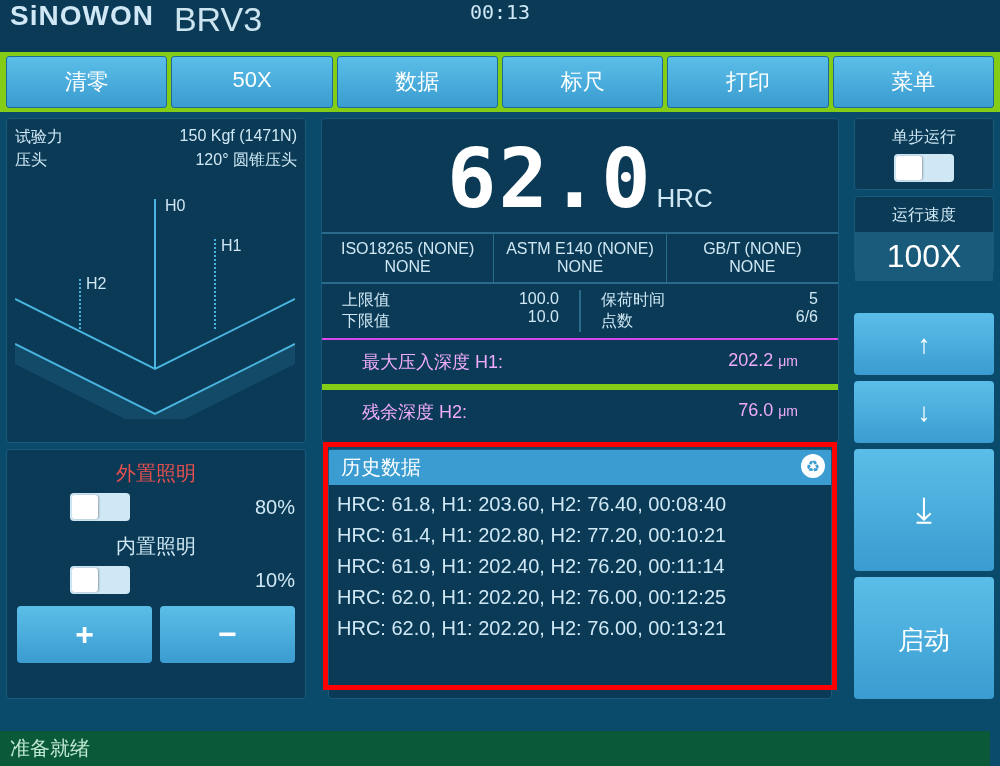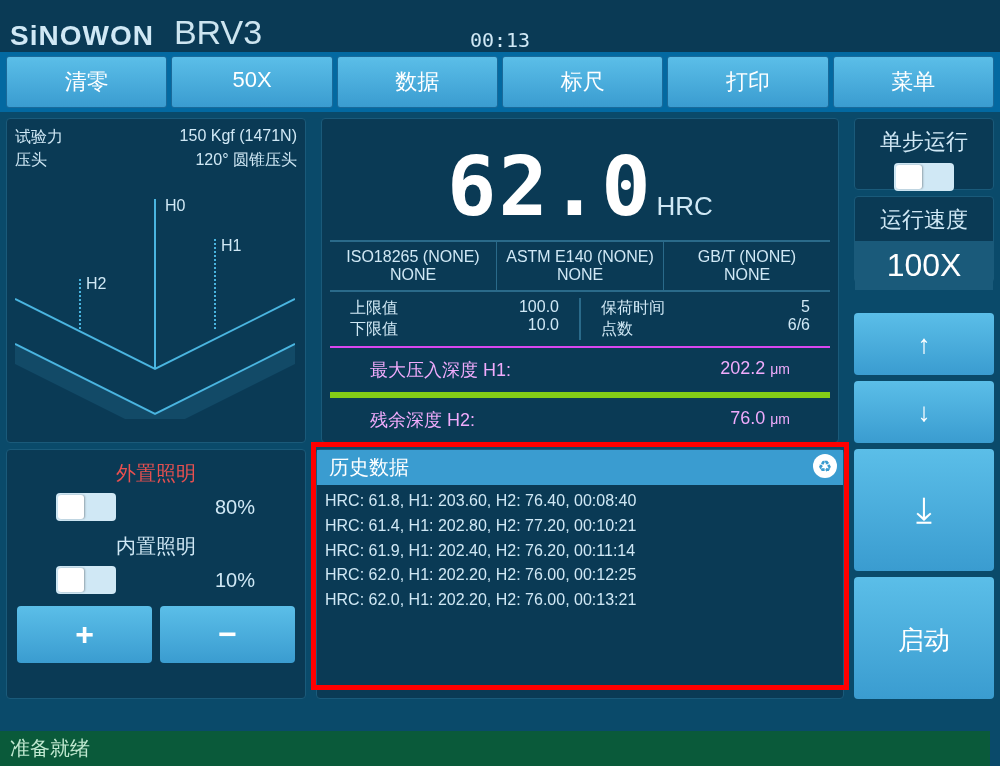--- a/index.html
+++ b/index.html
@@ -1,62 +1,62 @@
 <!DOCTYPE html>
 <html><head>
 <meta charset="utf-8">
 <style>
 *{margin:0;padding:0;box-sizing:border-box;font-family:"Microsoft YaHei",sans-serif}
 body{width:1000px;height:766px;background:#0a4a6a;overflow:hidden;position:relative}
-.top-bar{height:52px;display:flex;align-items:flex-end;padding:0 10px;color:#d0e8f5}
+.top-bar{height:52px;display:flex;align-items:flex-start;padding:0 10px;color:#d0e8f5}
 .logo{font-size:28px;font-weight:bold;letter-spacing:1px}
 .model{font-size:34px;margin-left:20px;color:#cde5f0;font-weight:300}
 .clock{position:absolute;left:50%;transform:translateX(-50%);font-size:20px;font-family:monospace;color:#d0e8f5}
-.menu-row{display:flex;gap:4px;padding:4px 6px;background:#0369a1}
+.menu-row{display:flex;gap:4px;padding:4px 6px;background:#84cc16}
 .menu-btn{flex:1;background:linear-gradient(#5bbee8,#3a9cd0);border:1px solid #1a6a9a;border-radius:3px;color:#fff;font-size:22px;text-align:center;padding:10px 0;cursor:pointer;font-weight:500}
 .main-area{padding:6px;display:grid;grid-template-columns:300px 1fr 140px;gap:15px}
 .card{background:#0a3a55;border:1px solid #1a5a7a;border-radius:4px}
 .left-top{height:325px;padding:8px;color:#d0e8f5}
 .info-row{display:flex;justify-content:space-between;font-size:16px;margin-bottom:2px}
 .diagram{position:relative;height:240px;margin-top:8px}
 .dg-line{stroke:#4ab5e0;stroke-width:2;fill:none}
 .dg-fill{fill:#1a5a7a;opacity:0.5}
 .dg-label{fill:#d0e8f5;font-size:16px}
 .mid{display:flex;flex-direction:column;gap:6px}
-.mid-top{height:325px;padding:8px}
+.mid-top{height:325px;padding:0}
 .big-reading{text-align:center;padding:12px 0 6px}
 .big-val{font-size:82px;font-family:monospace;font-weight:bold;color:#fff;letter-spacing:2px}
 .big-unit{font-size:26px;color:#d0e8f5;margin-left:4px}
 .std-row{display:flex;border-top:2px solid #2a6a8a;border-bottom:2px solid #2a6a8a}
 .std-col{flex:1;text-align:center;padding:6px 0;color:#d0e8f5;font-size:16px}
 .std-col+.std-col{border-left:1px solid #2a6a8a}
 .limit-row{display:flex;border-bottom:2px solid #d946ef;padding:6px 20px;font-size:16px;color:#d0e8f5}
 .limit-row .lc{flex:1;display:flex;justify-content:space-between}
 .limit-row .sep{width:2px;background:#2a6a8a;margin:0 20px}
 .depth-row{display:flex;justify-content:space-between;padding:10px 40px;font-size:18px;color:#f0abfc}
 .depth-u{font-size:14px}
 .right-col{display:flex;flex-direction:column;gap:6px}
 .rc-card{padding:8px;color:#d0e8f5;text-align:center}
-.rc-label{font-size:22px;margin-bottom:6px}
+.rc-label{font-size:16px;margin-bottom:6px}
 .switch{width:60px;height:28px;background:#d0e8f5;border-radius:4px;margin:0 auto;position:relative}
 .switch .knob{position:absolute;left:2px;top:2px;width:26px;height:24px;background:#fff;border-radius:3px;box-shadow:1px 0 2px rgba(0,0,0,0.3)}
 .speed-val{font-size:32px;background:#1a5a7a;margin:6px -8px -8px;padding:6px 0;color:#fff}
 .arrow-btn{background:linear-gradient(#5bbee8,#3a9cd0);border-radius:4px;height:62px;display:flex;align-items:center;justify-content:center;cursor:pointer;color:#fff;font-size:26px}
-.lower{display:grid;grid-template-columns:300px 1fr 140px;gap:10px;padding:0 6px}
+.lower{display:grid;grid-template-columns:300px 1fr 140px;gap:22px;padding:0 6px}
 .light-card{padding:10px;color:#d0e8f5}
 .light-label{text-align:center;font-size:20px;margin-bottom:6px}
 .ext-label{color:#e85050}
 .light-row{display:flex;align-items:center;gap:20px;margin-bottom:12px}
-.light-val{font-size:20px;margin-left:auto;margin-right:40px}
+.light-val{font-size:20px;margin-left:auto;}
 .pm-row{display:flex;gap:8px;margin-top:8px}
 .pm-btn{flex:1;background:linear-gradient(#5bbee8,#3a9cd0);border-radius:4px;text-align:center;font-size:32px;color:#fff;padding:10px 0;cursor:pointer;font-weight:bold}
 .history-card{padding:0;position:relative}
 .hist-header{background:#3a9cd0;color:#fff;text-align:left;font-size:20px;padding:4px 12px;position:relative}
 .recycle{position:absolute;right:6px;top:4px;width:24px;height:24px;background:#fff;border-radius:50%;color:#3a9cd0;font-size:16px;display:flex;align-items:center;justify-content:center;cursor:pointer}
-.hist-rows{background:#0a3a55;padding:4px 8px;font-family:monospace;font-size:16px;color:#d0e8f5;line-height:1.55}
+.hist-rows{background:#0a3a55;padding:4px 8px;font-family:monospace;font-size:20px;color:#d0e8f5;line-height:1.55}
 .red-box{position:absolute;border:5px solid #f00;pointer-events:none}
 .start-col{display:flex;flex-direction:column;gap:6px}
 .start-btn{flex:1;background:linear-gradient(#5bbee8,#3a9cd0);border-radius:4px;display:flex;flex-direction:column;align-items:center;justify-content:center;color:#fff;cursor:pointer}
 .dl-icon{font-size:36px}
 .start-label{font-size:26px;margin-top:4px}
 .status-bar{position:absolute;bottom:0;left:0;right:10px;background:#0a5a3a;color:#c0e8d0;font-size:20px;padding:4px 10px}
 .dark-panel{background:#0a3a55}
 </style>
 </head>
 <body>

